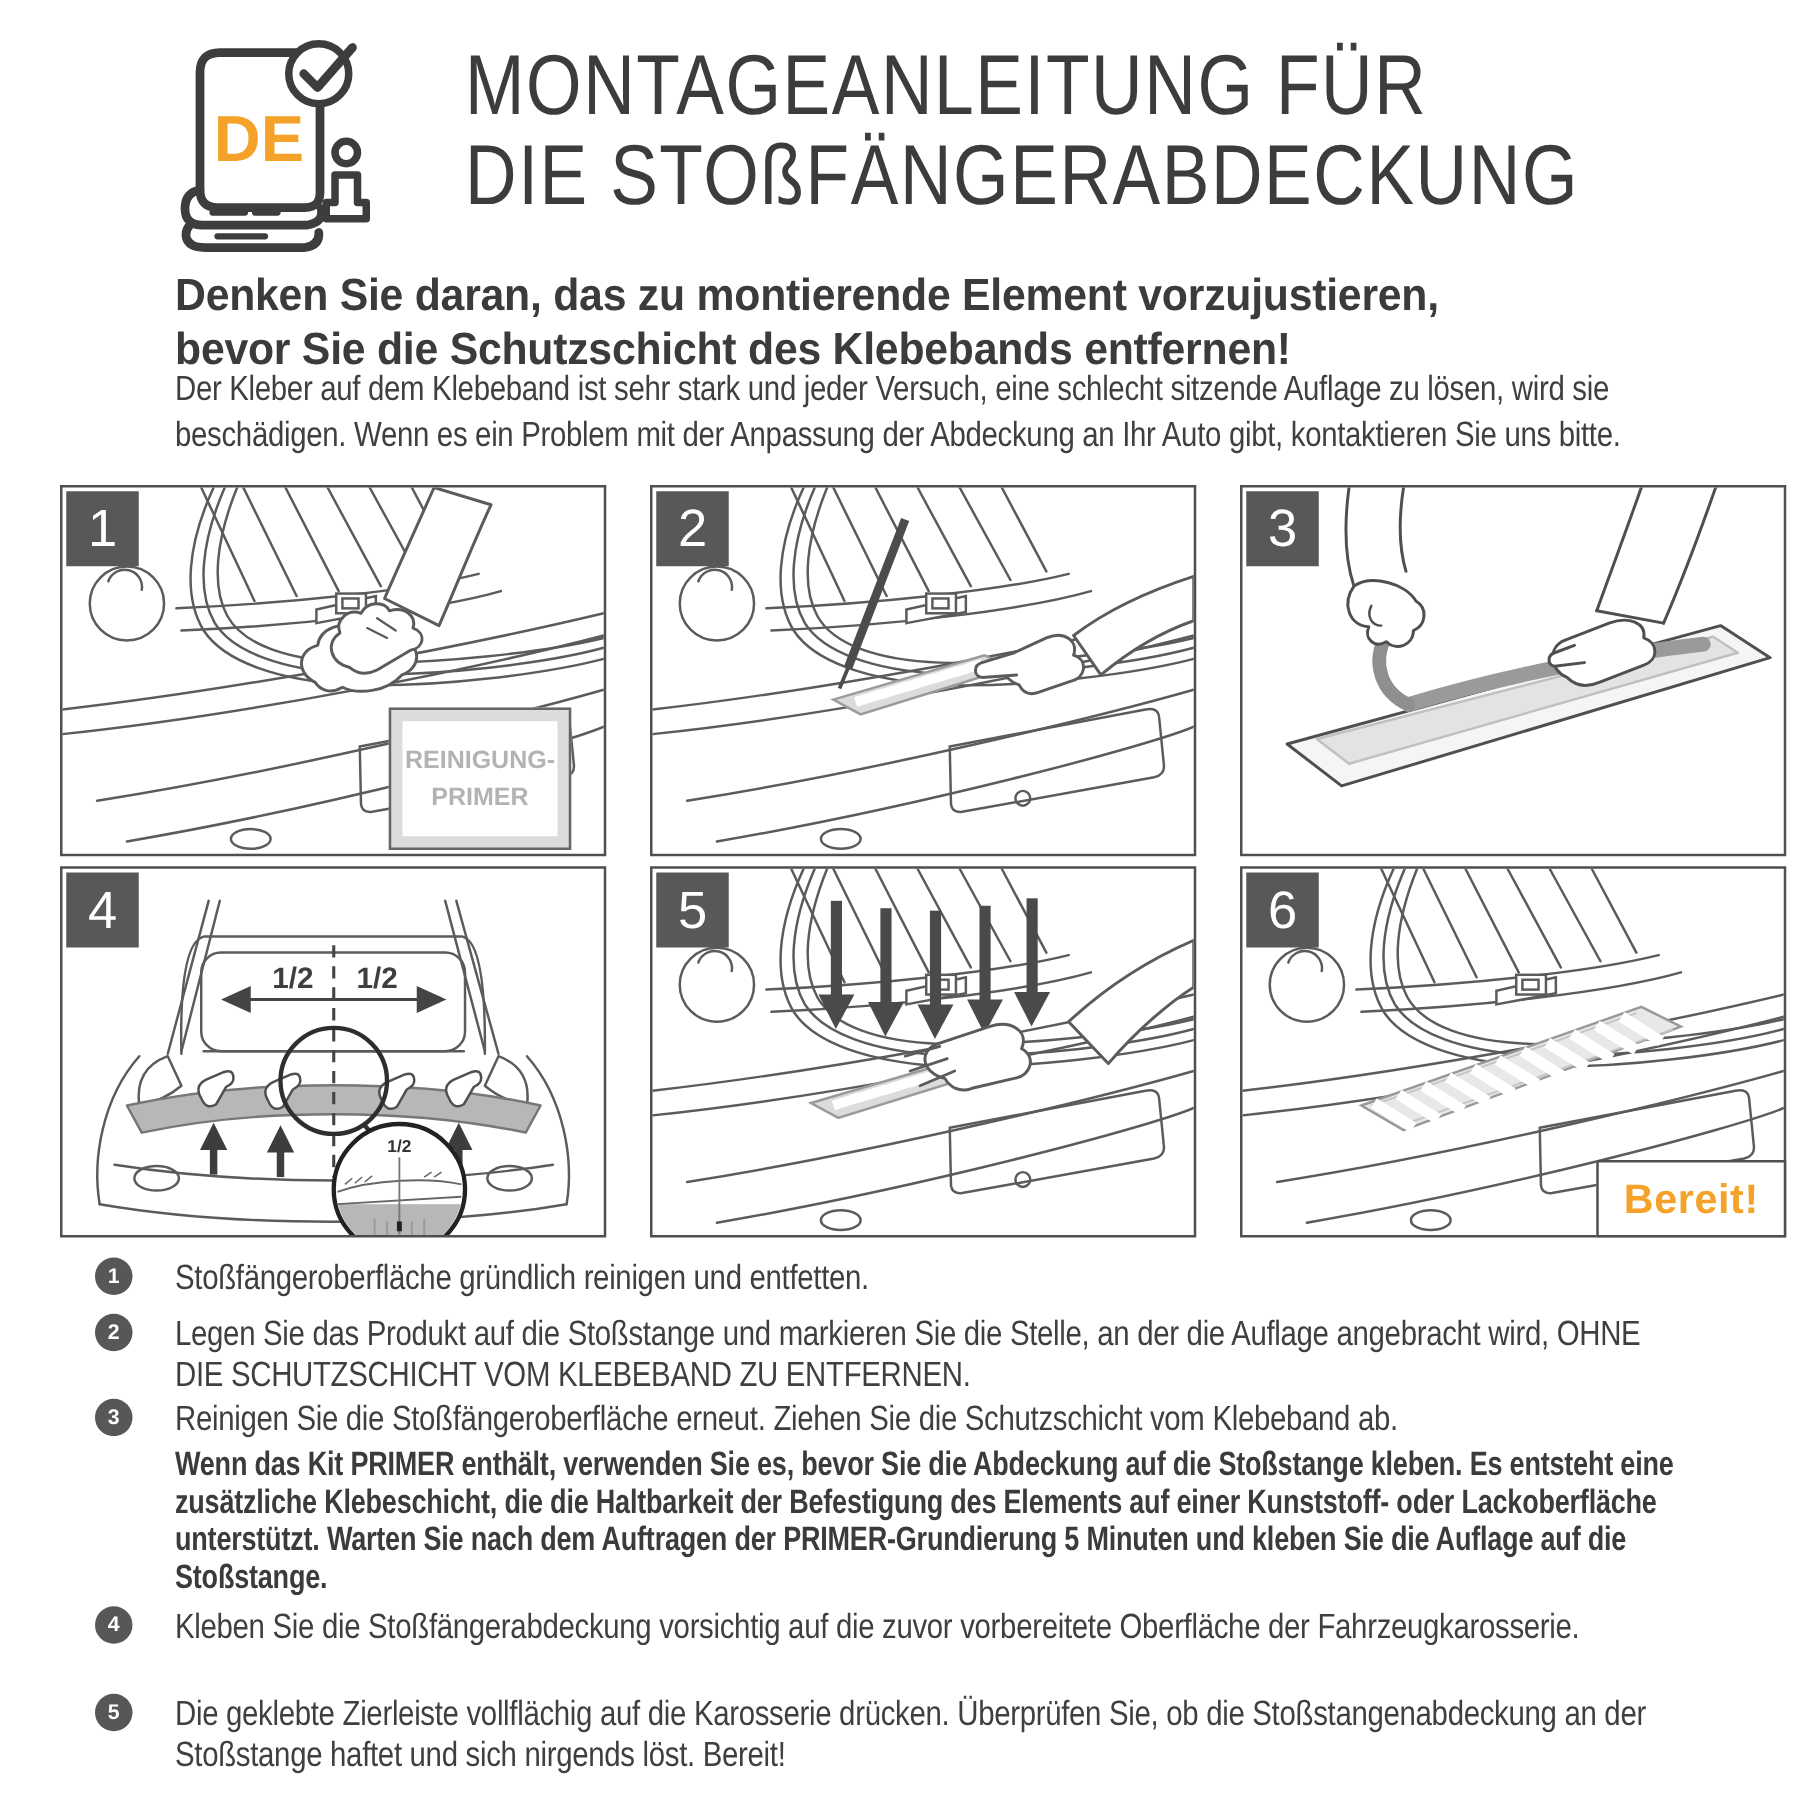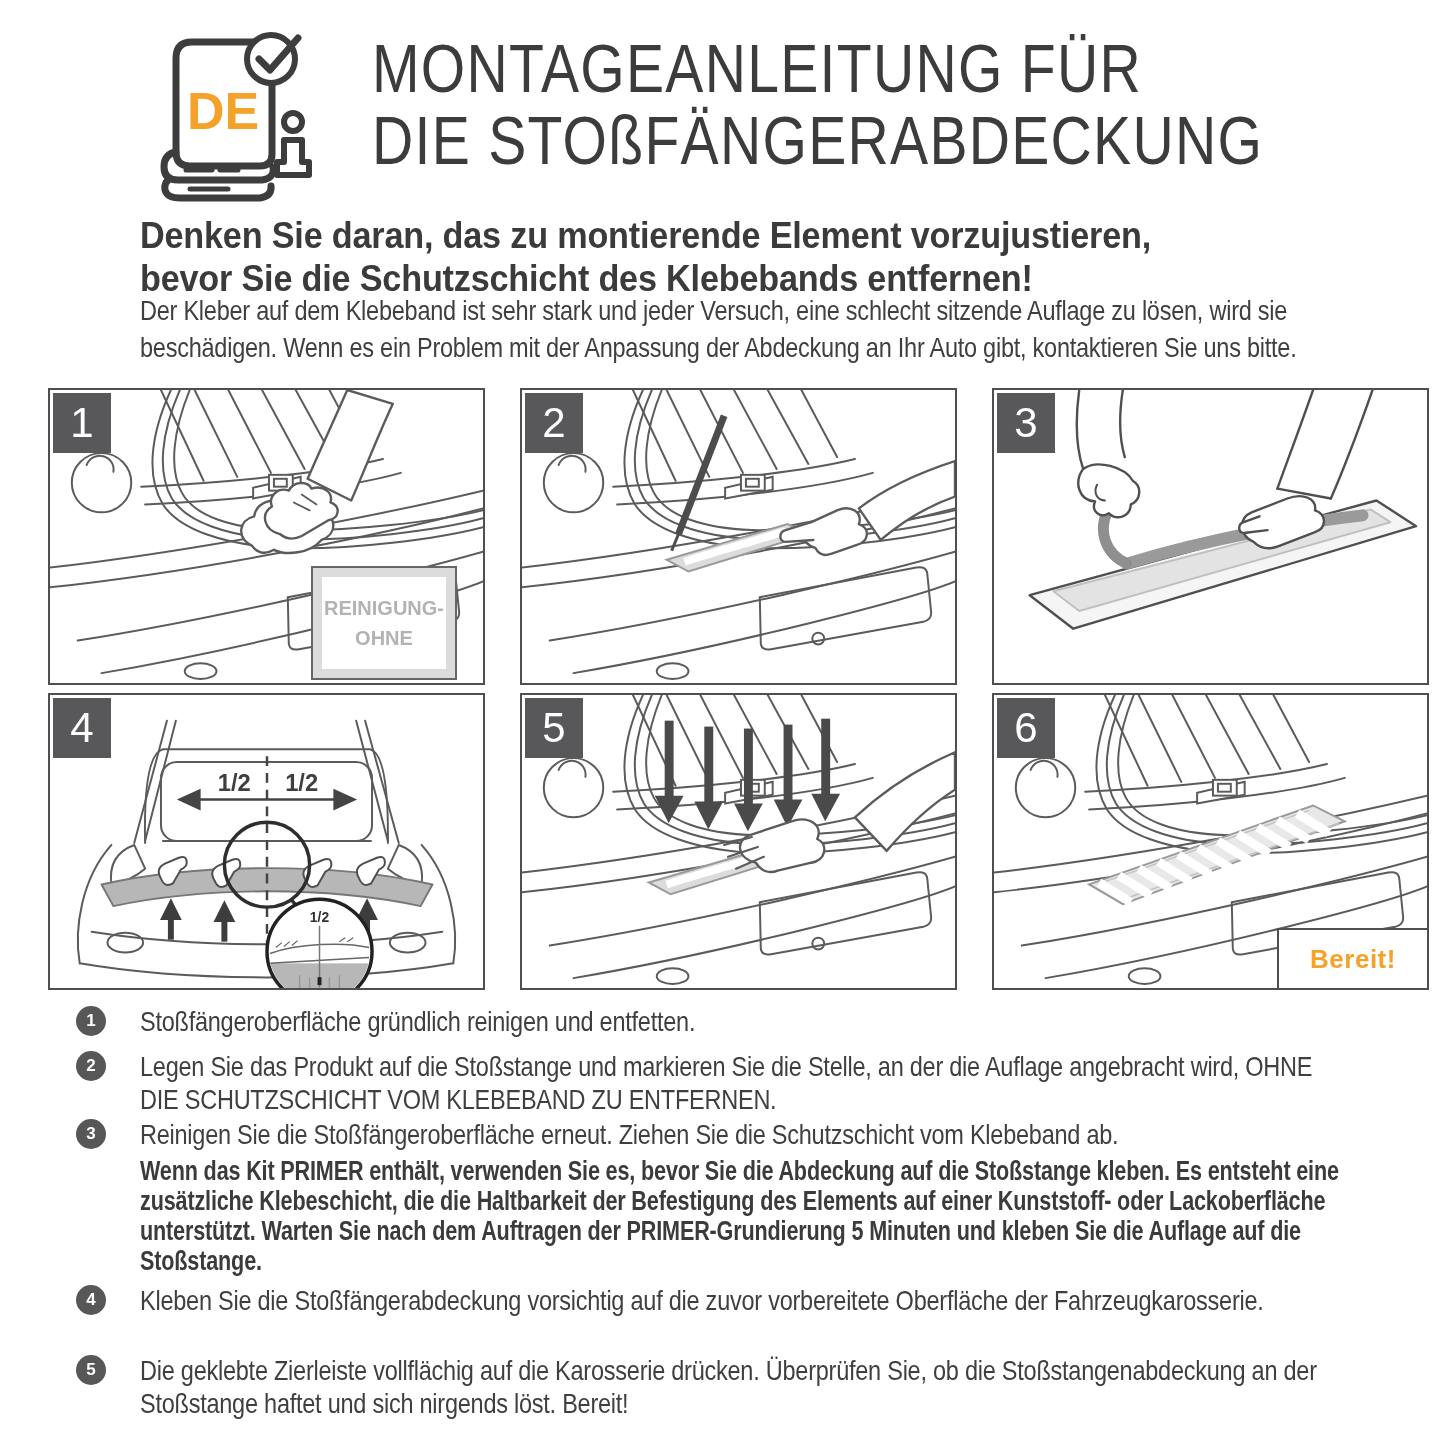--- a/index.html
+++ b/index.html
@@ -7,21 +7,21 @@
     --ink:#3C3C3C;
     --line:#5B5B5B;
     --badge:#58585A;
     --muted:#B3B3B3;
   }
   *{box-sizing:border-box;margin:0;padding:0;}
   html,body{width:1445px;height:1445px;overflow:hidden;background:#fff;
     font-family:"Liberation Sans",sans-serif;color:var(--ink);}
 
   
-  .hdr-icon{position:absolute;left:140px;top:26px;width:185px;height:190px;}
+  .hdr-icon{position:absolute;left:124px;top:26px;width:185px;height:190px;}
   .title{position:absolute;left:372px;top:32px;}
   .title-line{font-size:68px;line-height:72px;font-weight:400;letter-spacing:1.5px;
     color:var(--ink);white-space:nowrap;transform:scaleX(.84);transform-origin:left top;}
 
   
   .warning{position:absolute;left:140px;top:214px;}
   .warning-line{font-size:36px;line-height:43px;font-weight:700;color:#3B3B3B;
     white-space:nowrap;transform:scaleX(.95);transform-origin:left top;letter-spacing:-.2px;}
   .intro{position:absolute;left:140px;top:292px;width:1380px;font-size:28px;line-height:37px;
     transform:scaleX(.84);transform-origin:left top;letter-spacing:-.3px;color:#3F3F3F;}
@@ -32,21 +32,21 @@
   .panel{position:relative;border:2px solid #4F4F4F;background:#fff;}
   .panel svg.scene{position:absolute;left:0;top:0;width:433px;height:293px;display:block;}
   .badge{position:absolute;left:3px;top:3px;width:58px;height:60px;background:var(--badge);
     color:#fff;font-size:42px;font-weight:400;display:flex;align-items:center;justify-content:center;z-index:3;}
   .reinigung-box{position:absolute;right:26px;bottom:3px;width:146px;border:2px solid #666;
     background:#DCDCDC;padding:9px;z-index:2;}
   .reinigung-inner{background:#fff;text-align:center;color:var(--muted);font-weight:700;
     font-size:20px;line-height:30px;padding:16px 2px;}
   .bereit-box{position:absolute;right:-2px;bottom:-2px;width:152px;height:62px;border:2px solid #4F4F4F;
     background:#fff;display:flex;align-items:center;justify-content:center;z-index:2;}
-  .bereit-text{color:var(--accent);font-size:26px;font-weight:700;letter-spacing:.5px;}
+  .bereit-text{color:var(--accent);font-size:33px;font-weight:700;letter-spacing:.5px;}
 
   
   .step{position:absolute;left:140px;}
   .step .bullet{position:absolute;left:-64px;top:1px;width:30px;height:30px;border-radius:50%;
     background:#575757;color:#fff;font-size:17px;font-weight:700;
     display:flex;align-items:center;justify-content:center;}
   .step-text{width:1440px;font-size:28px;line-height:33px;color:#3F3F3F;letter-spacing:-.3px;
     transform:scaleX(.84);transform-origin:left top;}
   .note{position:absolute;left:140px;width:1500px;font-size:27px;line-height:30px;font-weight:700;
     color:#3B3B3B;letter-spacing:-.2px;transform:scaleX(.80);transform-origin:left top;}
@@ -132,21 +132,21 @@
       <g fill="#fff" stroke="#5B5B5B" stroke-width="2.4" stroke-linejoin="round" stroke-linecap="round">
         <path d="M300,0 C286,32 272,62 260,90 L304,112 C318,80 332,44 346,14 Z"></path>
         <path d="M204,158 C188,150 190,132 206,128 C208,114 226,108 240,114 C254,106 272,112 274,124 C290,128 290,146 274,152 C262,166 238,168 226,162 C216,168 208,164 204,158 Z"></path>
         <path d="M232,146 C216,142 212,126 224,118 C220,108 230,98 241,102 C246,92 260,92 264,100 C276,96 286,104 283,114 C294,118 292,130 281,132 L254,148 C246,152 238,151 232,146 Z"></path>
         <path d="M246,114 L262,122 M254,106 L269,116" stroke-width="1.8"></path>
       </g>
     </svg>
     <div class="reinigung-box">
       <div class="reinigung-inner">
         <div>REINIGUNG-</div>
-        <div>OHNE</div>
+        <div>PRIMER</div>
       </div>
     </div>
   </div>
 
   <div class="panel">
     <div class="badge">2</div>
     <svg class="scene" viewBox="0 0 437 297" preserveAspectRatio="none">
       <use href="#carbase"></use>
       <use href="#strip-small" x="146" y="136"></use>
       <path d="M204,26 L158,146" stroke="#4C4C4C" stroke-width="7" fill="none"></path>

